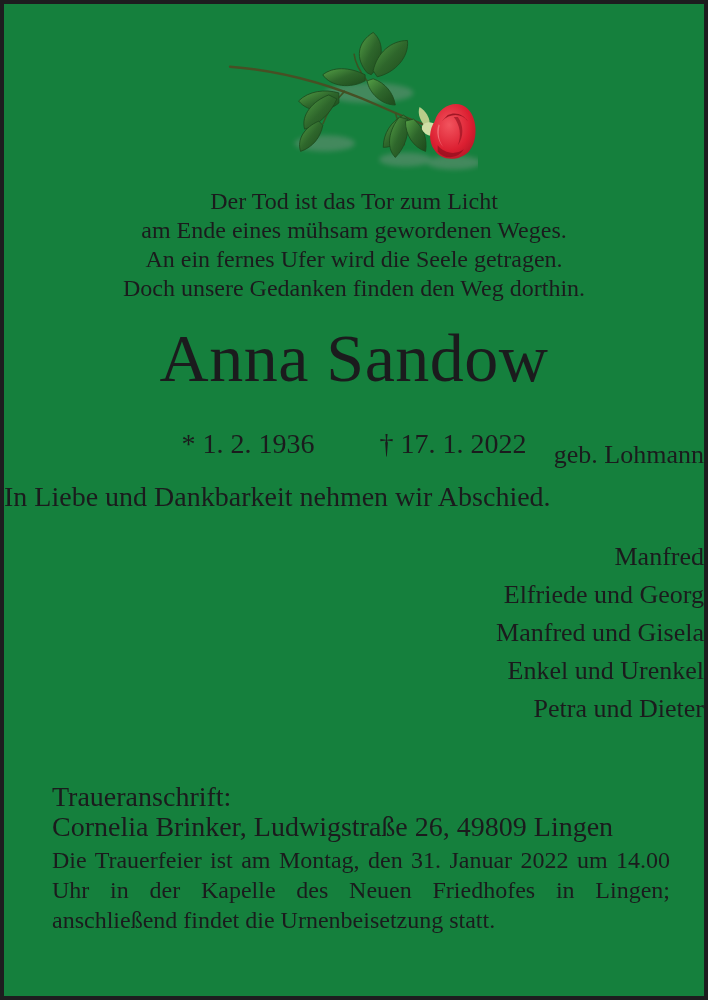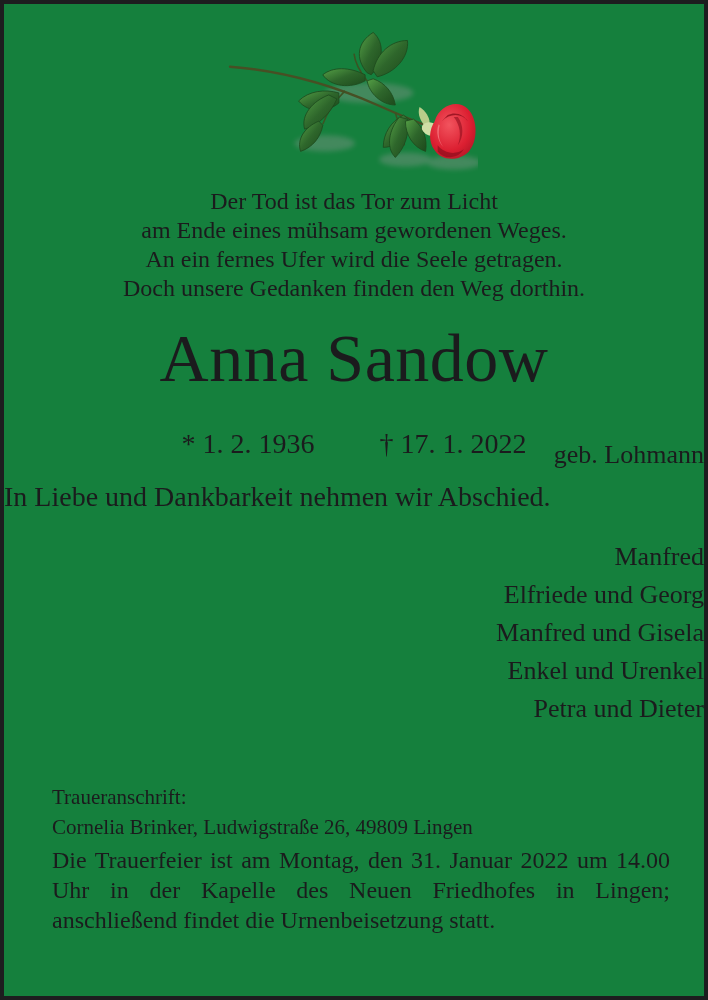--- a/index.html
+++ b/index.html
@@ -85,21 +85,21 @@
     right: 0;
     text-align: right;
     font-size: 26px;
     line-height: 38px;
   }
   .address-block {
     position: absolute;
     top: 778px;
     left: 48px;
     right: 44px;
-    font-size: 21px;
+    font-size: 28px;
     line-height: 30px;
     text-align: left;
   }
   .service-details {
     position: absolute;
     top: 841px;
     left: 48px;
     width: 618px;
     font-size: 24px;
     line-height: 30px;

